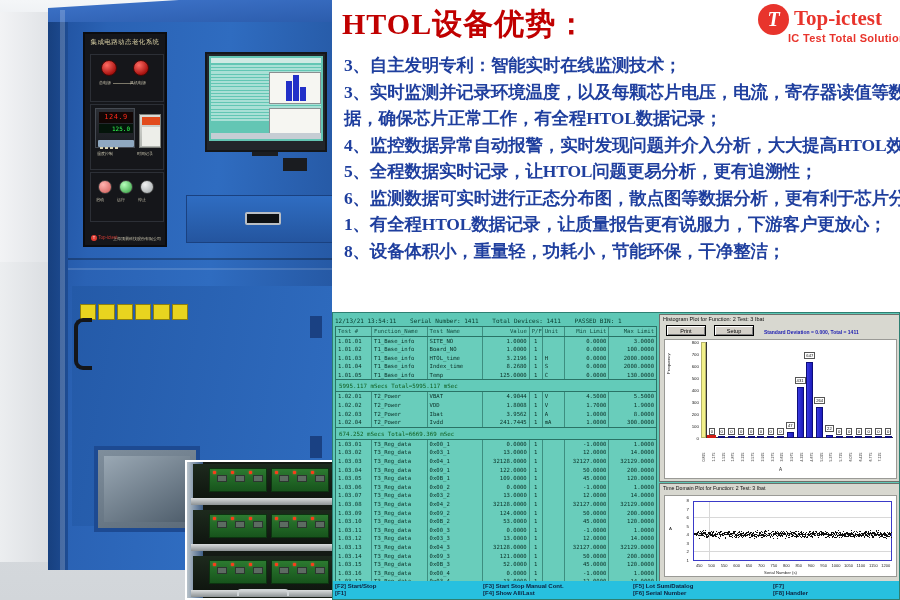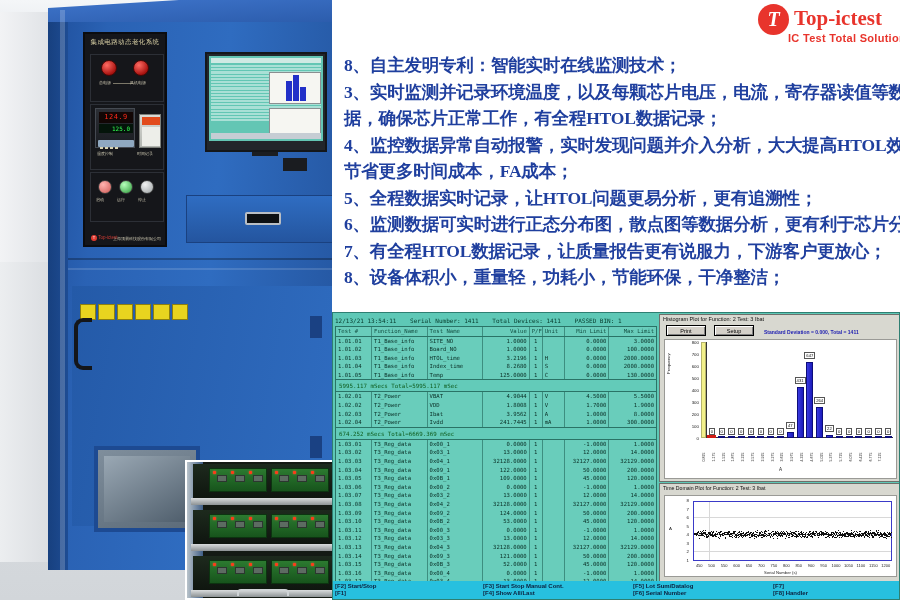--- a/index.html
+++ b/index.html
@@ -409,34 +409,34 @@
     <div class="led" style="left:106px;top:101px"></div>
       <div class="led" style="left:124px;top:101px"></div>
     <div class="shelf" style="top:36px"></div>
     <div class="shelf" style="top:82px"></div>
     <div class="shelf" style="top:128px"></div>
     <div class="rk-handle"></div>
   </div>
 </div>
 
 <div class="slide">
+  <div class="slide-title">HTOL设备优势：</div>
   <div class="logo">
     <div class="logo-mark">T</div>
     <div class="logo-word">Top-ictest</div>
     <div class="logo-tag">IC Test Total Solution</div>
   </div>
   <div class="bullets">
-    <div class="bullet">8、自主发明专利：智能实时在线监测技术；</div>
+    <div class="bullet">3、自主发明专利：智能实时在线监测技术；</div>
     <div class="bullet">3、实时监测并记录环境温度，以及每颗芯片电压，电流，寄存器读值等数</div>
     <div class="bullet">据，确保芯片正常工作，有全程HTOL数据记录；</div>
     <div class="bullet">4、监控数据异常自动报警，实时发现问题并介入分析，大大提高HTOL效率，</div>
-    <div class="bullet">节省更多时间成本，FA成本；</div>
     <div class="bullet">5、全程数据实时记录，让HTOL问题更易分析，更有追溯性；</div>
     <div class="bullet">6、监测数据可实时进行正态分布图，散点图等数据分析，更有利于芯片分析；</div>
-    <div class="bullet">7、有全程HTOL数据记录，让质量报告更有说服力，下游客户更放心；</div>
+    <div class="bullet">1、有全程HTOL数据记录，让质量报告更有说服力，下游客户更放心；</div>
     <div class="bullet">8、设备体积小，重量轻，功耗小，节能环保，干净整洁；</div>
   </div>
 </div>
 
 <div class="app">
 
   <div class="app-status">
     <span>12/13/21 13:54:11</span>
     <span>Serial Number: 1411</span>
     <span>Total Devices: 1411</span>

